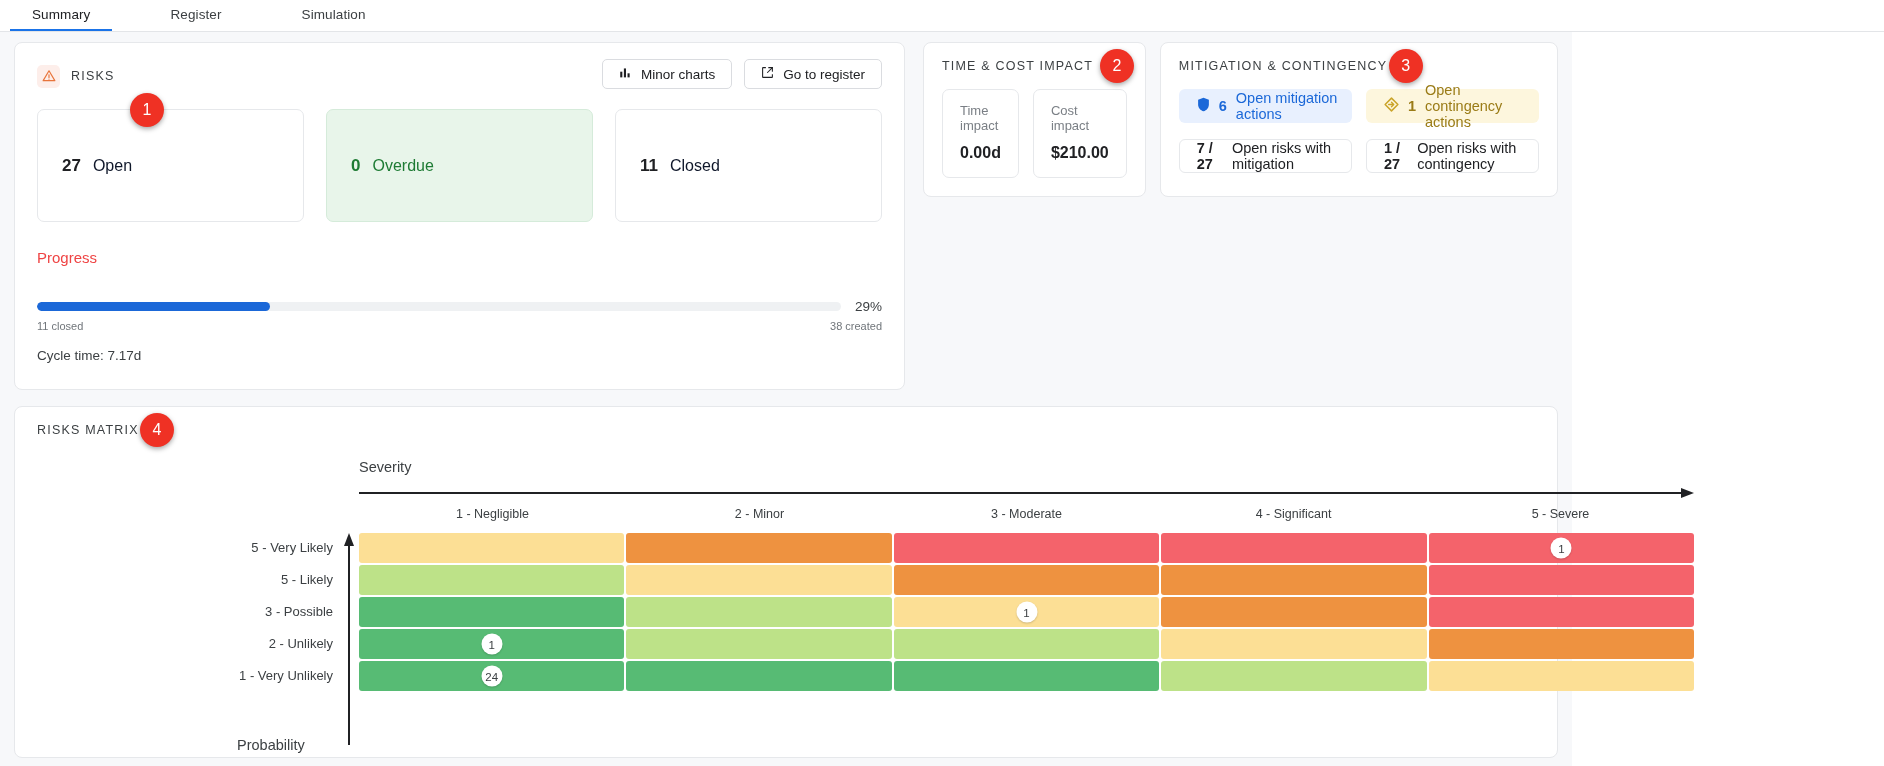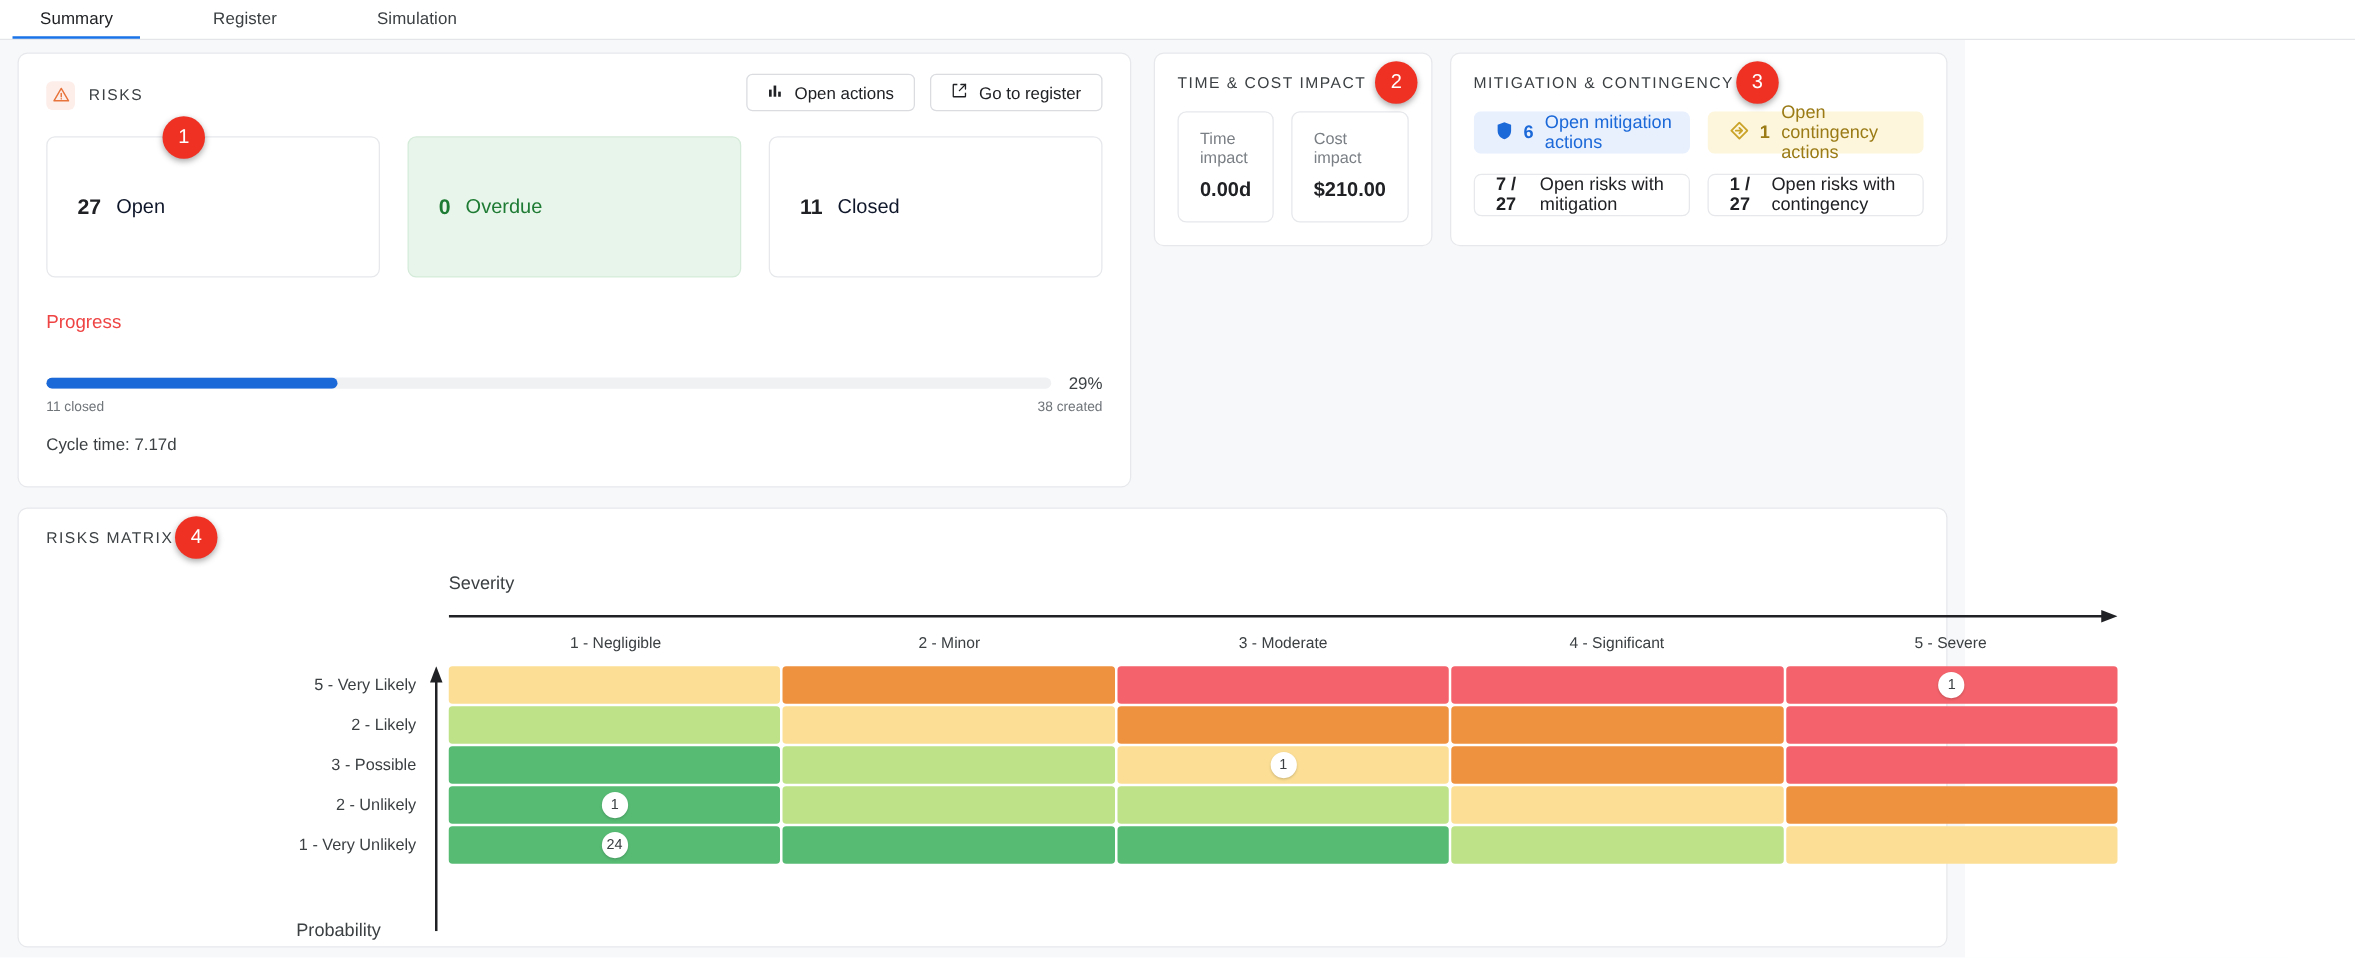--- a/index.html
+++ b/index.html
@@ -382,21 +382,21 @@
 
       <div class="head-actions">
         <button class="btn">
           <span>
             <svg width="13" height="13" viewBox="0 0 16 16">
                 <rect x="1.5" y="7" width="2.6" height="7" fill="#202124"></rect>
                 <rect x="6" y="3" width="2.6" height="11" fill="#202124"></rect>
                 <rect x="10.5" y="9" width="2.6" height="5" fill="#202124"></rect>
               </svg>
           </span>
-          <span>Open actions</span>
+          <span>Minor charts</span>
         </button>
         <button class="btn">
           <span>
             <svg width="13" height="13" viewBox="0 0 16 16">
                 <path d="M6 2H2.5A.5.5 0 0 0 2 2.5v11a.5.5 0 0 0 .5.5h11a.5.5 0 0 0 .5-.5V10" fill="none" stroke="#202124" stroke-width="1.3"></path>
                 <path d="M9.5 2H14v4.5" fill="none" stroke="#202124" stroke-width="1.3" stroke-linecap="round"></path>
                 <line x1="14" y1="2" x2="8" y2="8" stroke="#202124" stroke-width="1.3" stroke-linecap="round"></line>
               </svg>
           </span>
           <span>Go to register</span>
@@ -524,21 +524,21 @@
             <div class="row-lbl">5 - Very Likely</div>
             <div class="cell" style="background: rgb(252, 223, 149);"></div>
             <div class="cell" style="background: rgb(238, 146, 64);"></div>
             <div class="cell" style="background: rgb(244, 99, 107);"></div>
             <div class="cell" style="background: rgb(244, 99, 107);"></div>
             <div class="cell" style="background: rgb(244, 99, 107);">
               <span class="dot">1</span>
             </div>
           </div>
           <div class="grid-row">
-            <div class="row-lbl">2 - Likely</div>
+            <div class="row-lbl">5 - Likely</div>
             <div class="cell" style="background: rgb(189, 226, 136);"></div>
             <div class="cell" style="background: rgb(252, 223, 149);"></div>
             <div class="cell" style="background: rgb(238, 146, 64);"></div>
             <div class="cell" style="background: rgb(238, 146, 64);"></div>
             <div class="cell" style="background: rgb(244, 99, 107);"></div>
           </div>
           <div class="grid-row">
             <div class="row-lbl">3 - Possible</div>
             <div class="cell" style="background: rgb(87, 187, 116);"></div>
             <div class="cell" style="background: rgb(189, 226, 136);"></div>

